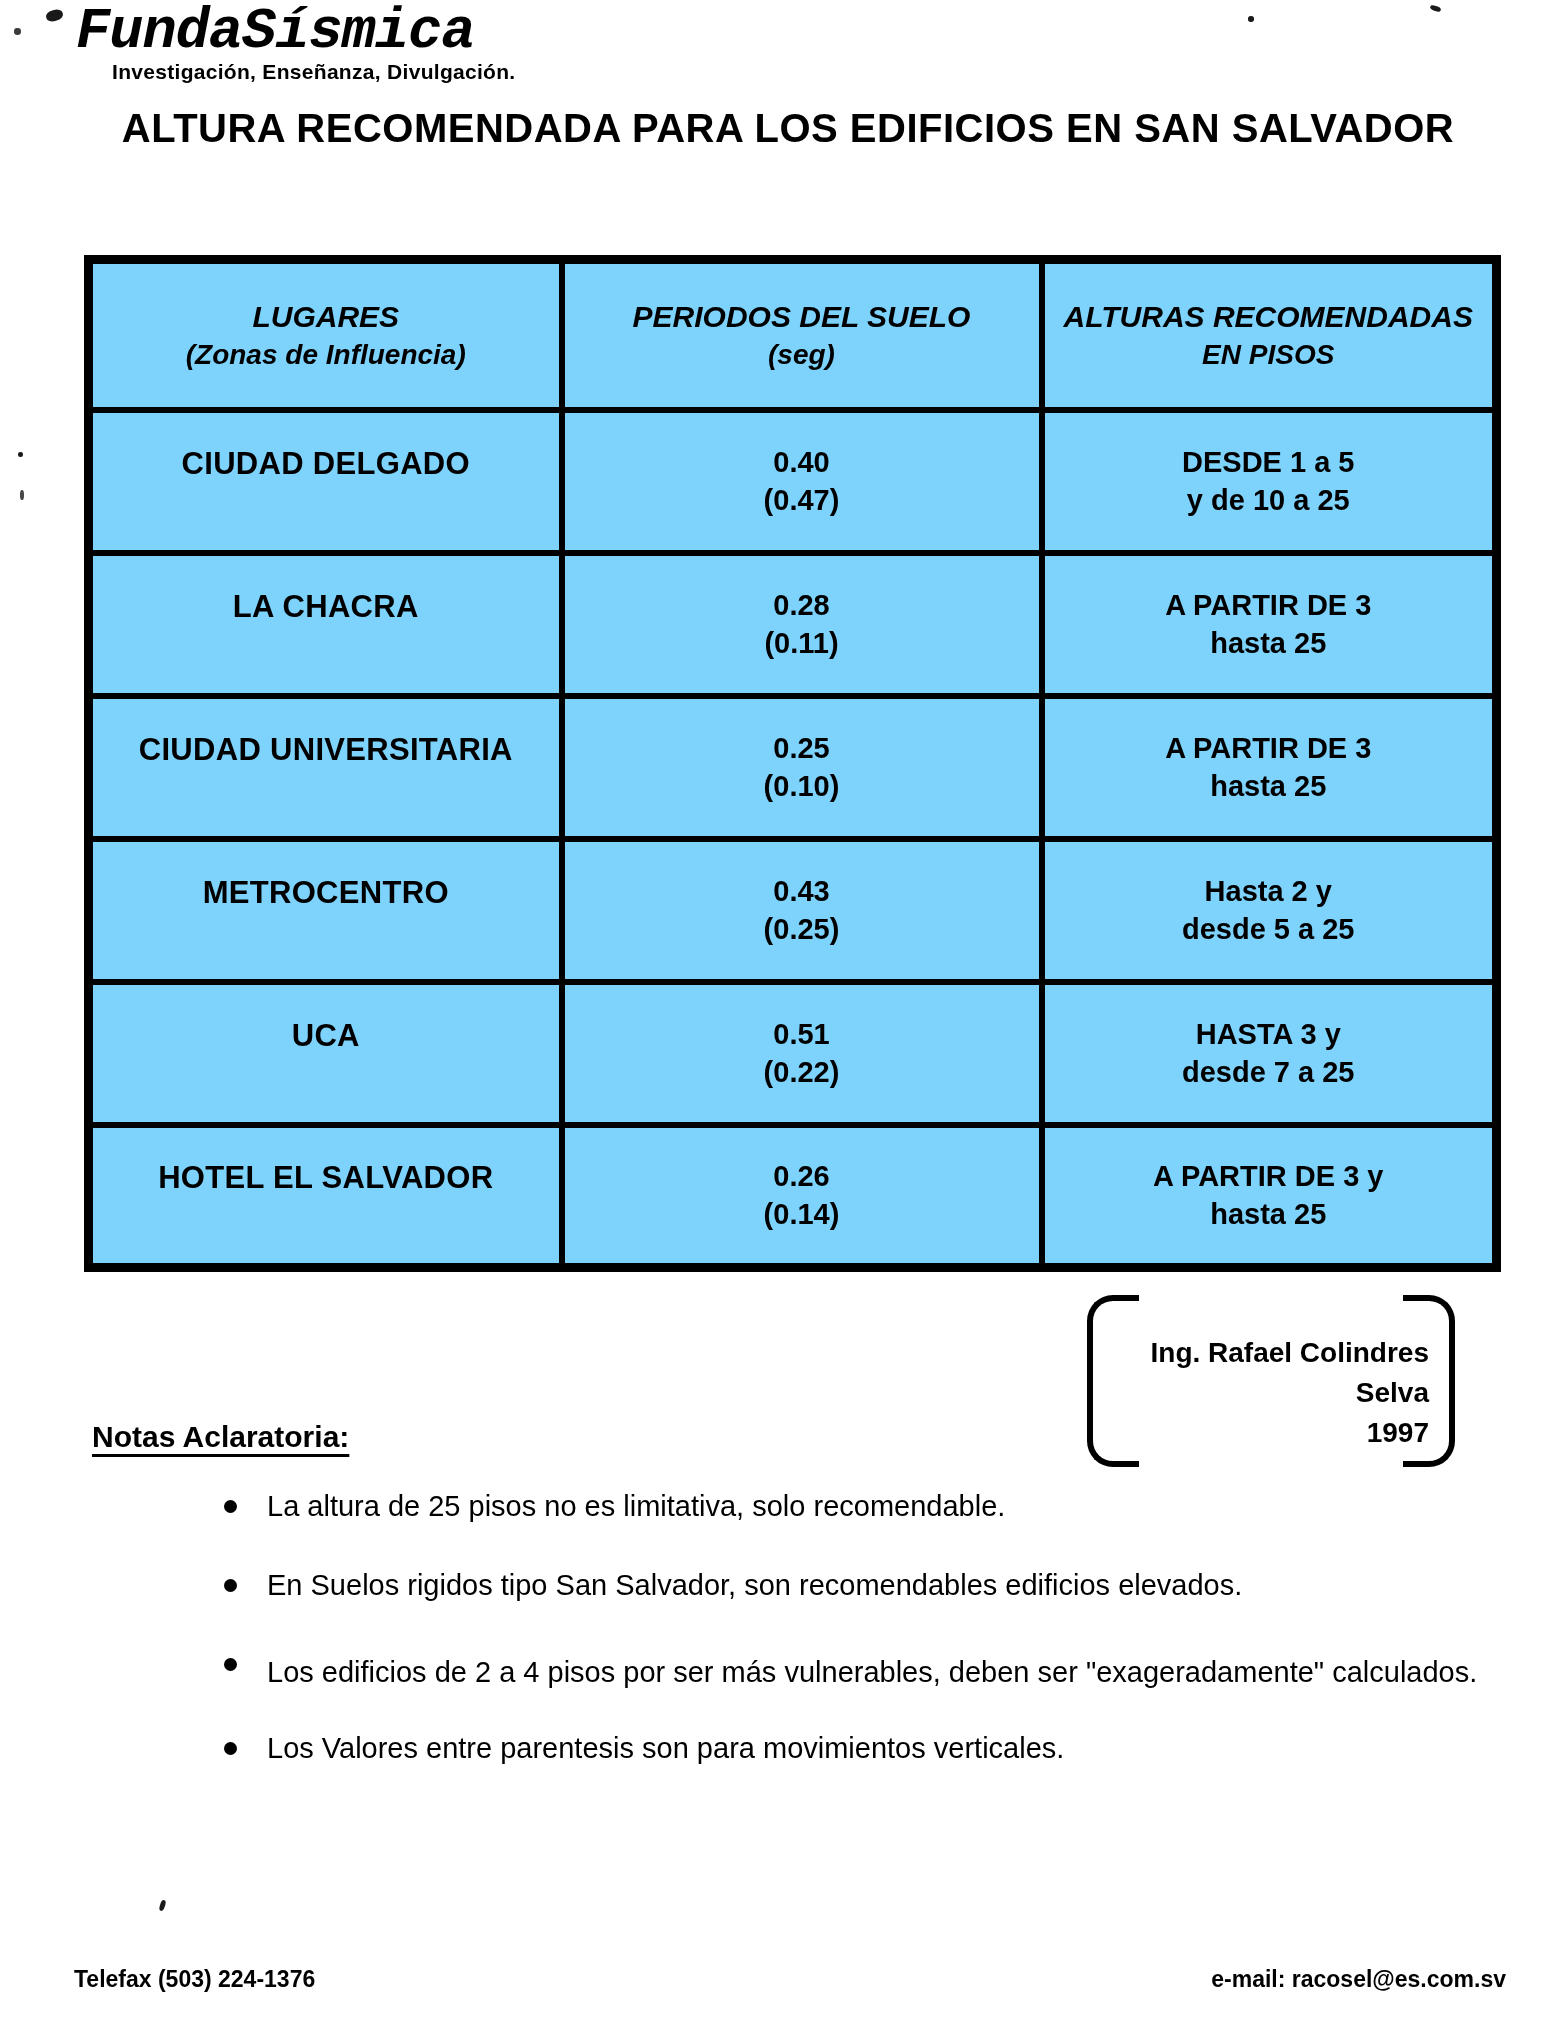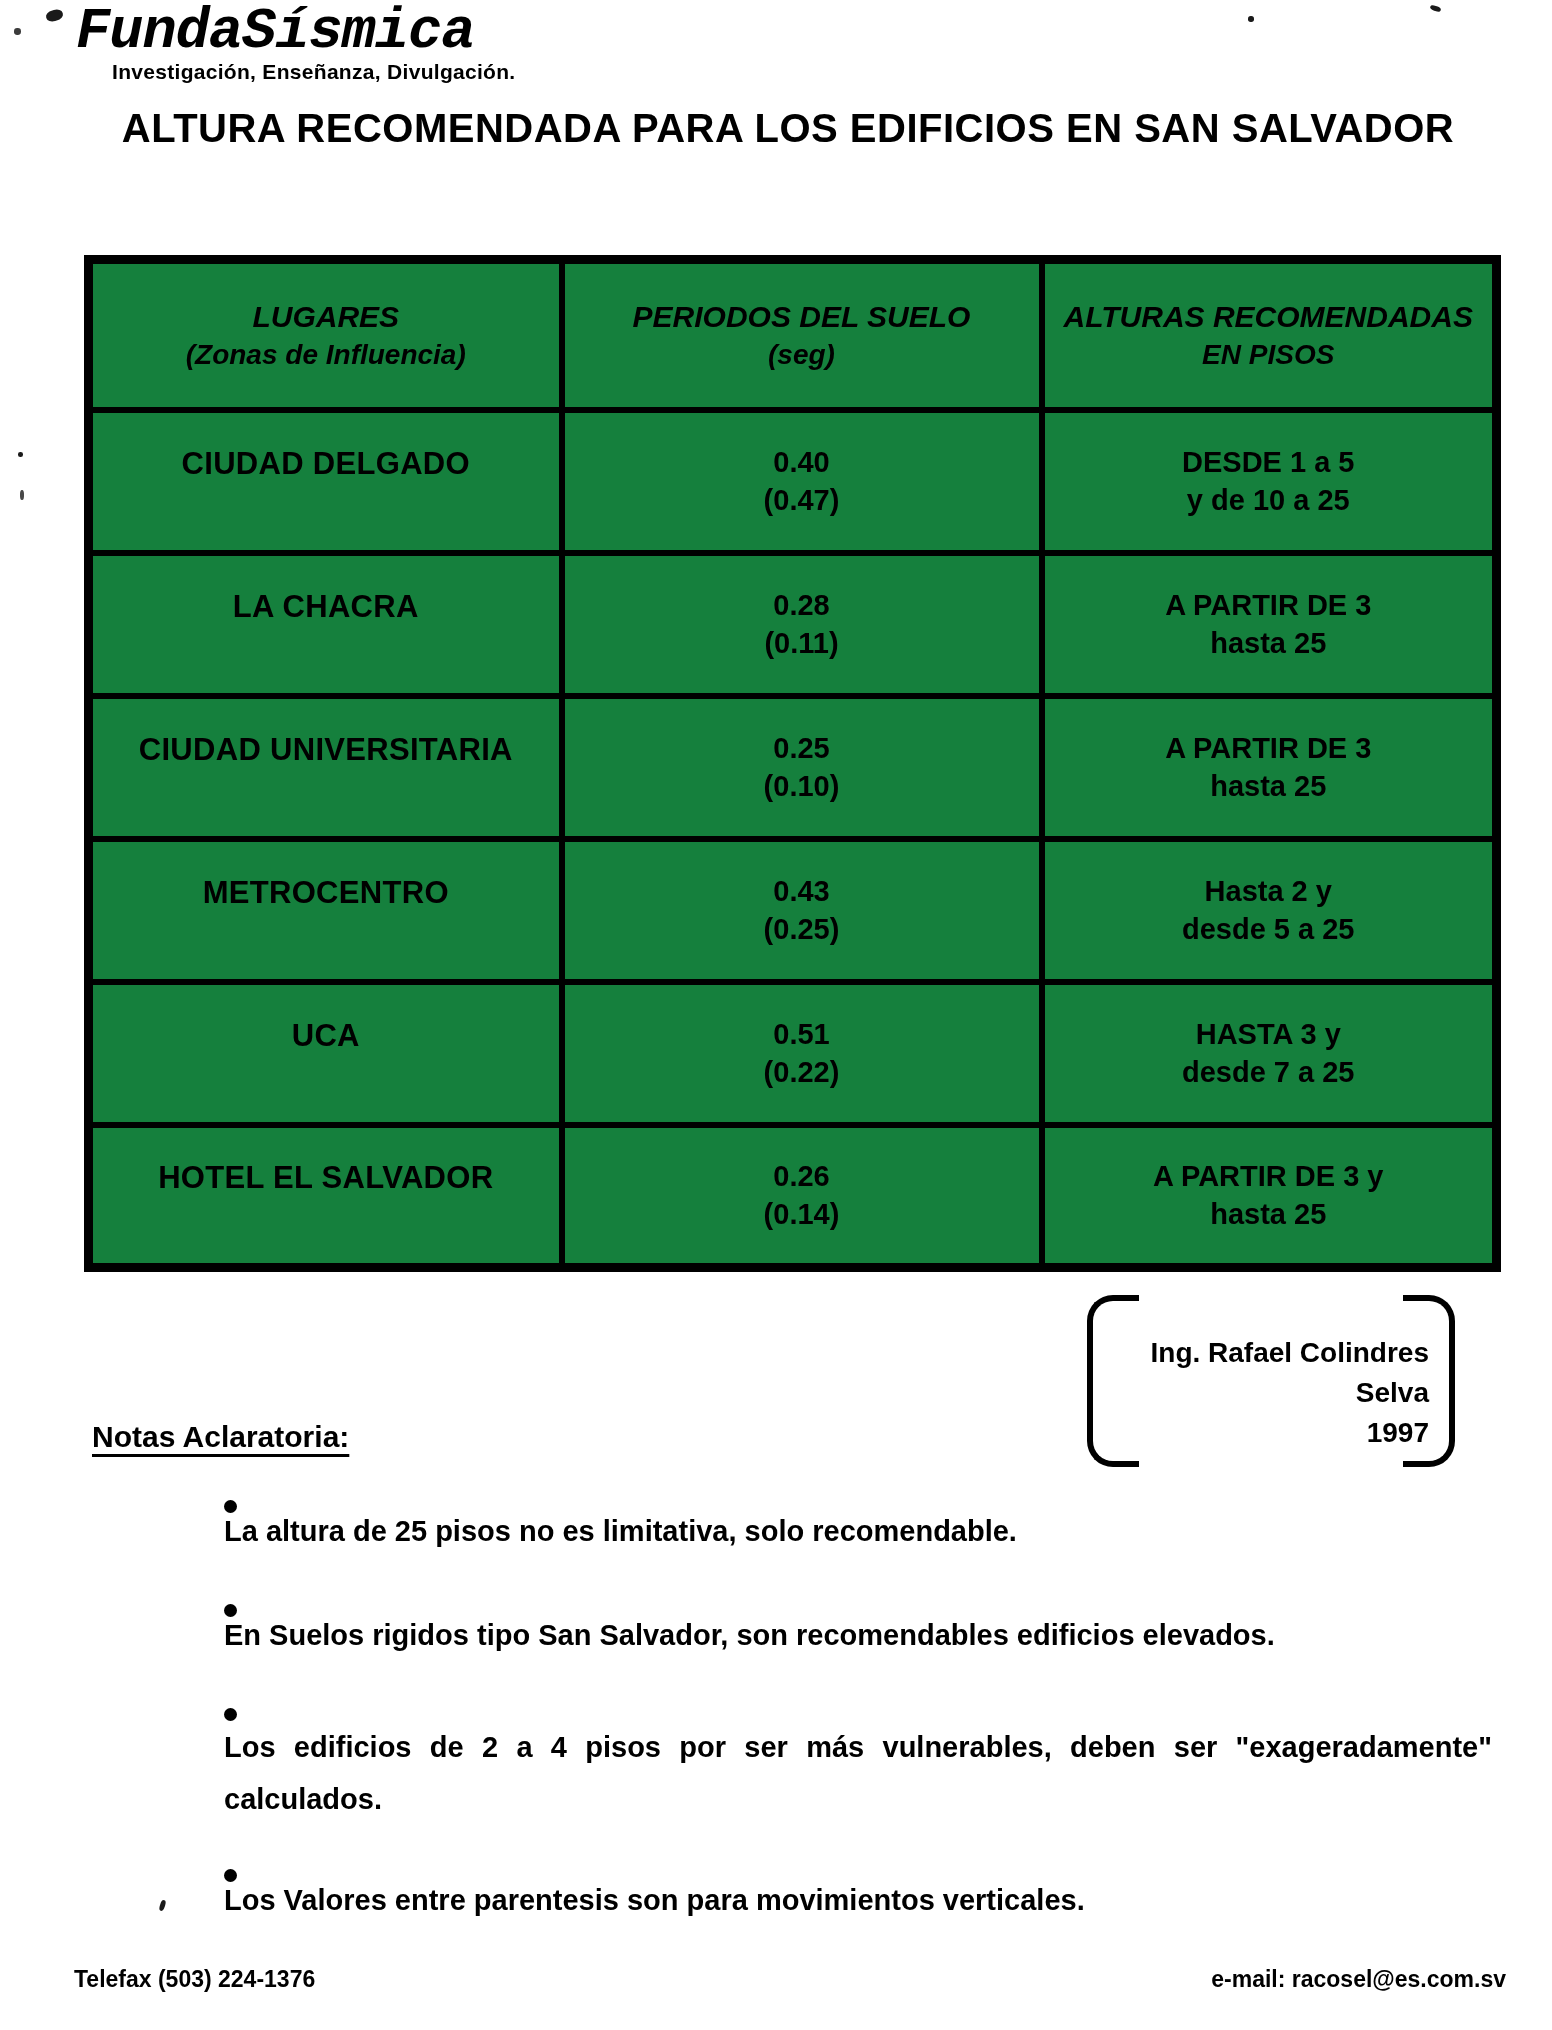--- a/index.html
+++ b/index.html
@@ -31,21 +31,21 @@
     white-space:nowrap;
   }
 
   
   table.tbl {
     position:absolute; left:72px; top:255px; width:1408px;
     border-collapse:collapse; table-layout:fixed;
     border:9px solid #000;
   }
   .tbl th, .tbl td {
-    border:6px solid #000; background:#15803d;
+    border:6px solid #000; background:#7dd3fc;
     text-align:center; vertical-align:middle; padding:0;
   }
   .tbl thead tr { height:150px; }
   .tbl tbody tr { height:143px; }
   .hl1 { font-size:30px; font-weight:bold; font-style:italic; line-height:40px; }
   .hl2 { font-size:28px; font-weight:bold; font-style:italic; line-height:36px; }
   td.lugar { font-size:31px; font-weight:bold; padding-bottom:34px; letter-spacing:0.3px; }
   .v1, .v2 { font-size:29px; font-weight:bold; line-height:38px; }
 
   
@@ -64,21 +64,21 @@
     font-size:30px; font-weight:bold;
     text-decoration:underline; text-decoration-thickness:3px; text-underline-offset:7px;
   }
   ul.notes-list {
     position:absolute; left:212px; top:1488px; width:1268px;
     list-style:none; margin:0; padding:0;
   }
   .notes-list li {
     display:flex; align-items:flex-start;
     margin-bottom:42px;
-    font-size:29px; font-weight:bold; line-height:37px;flex-direction:column;
+    font-size:29px; font-weight:normal; line-height:37px;
   }
   .notes-list li:nth-child(3) { line-height:52px; margin-bottom:32px; }
   .bullet-dot {
     flex:0 0 auto; width:13px; height:13px; border-radius:50%;
     background:#000; margin:12px 30px 0 0;
   }
   .note-text { flex:1; }
   .notes-list li:nth-child(3) .note-text { text-align:justify; }
 
   

